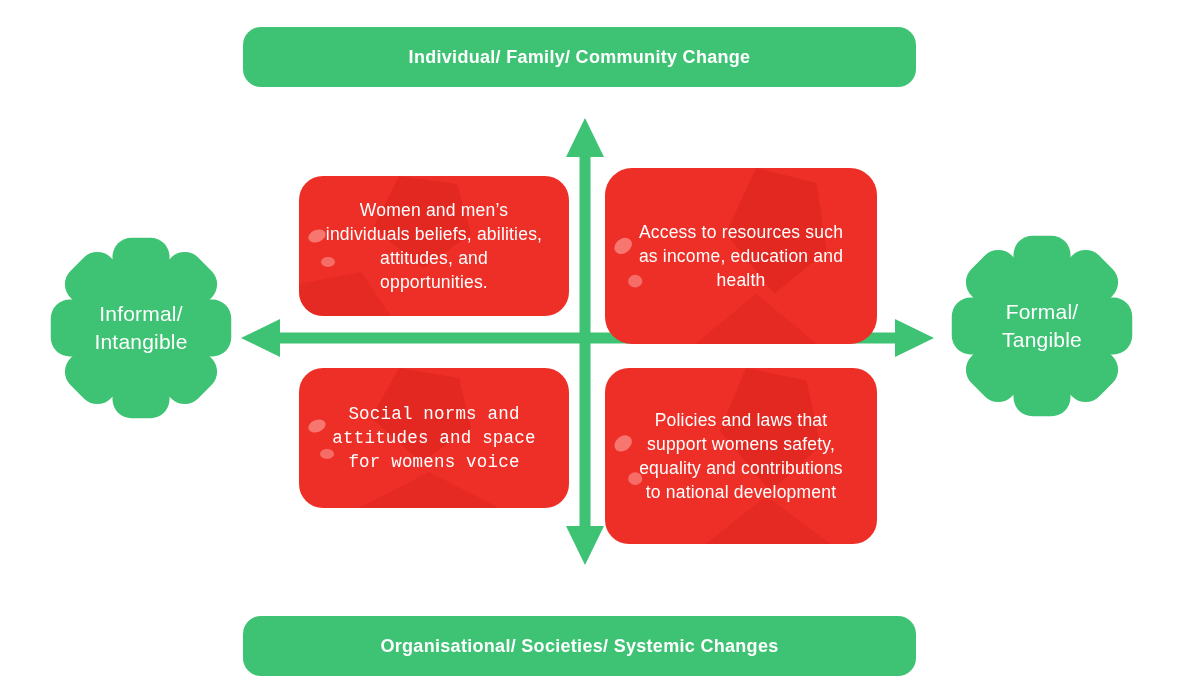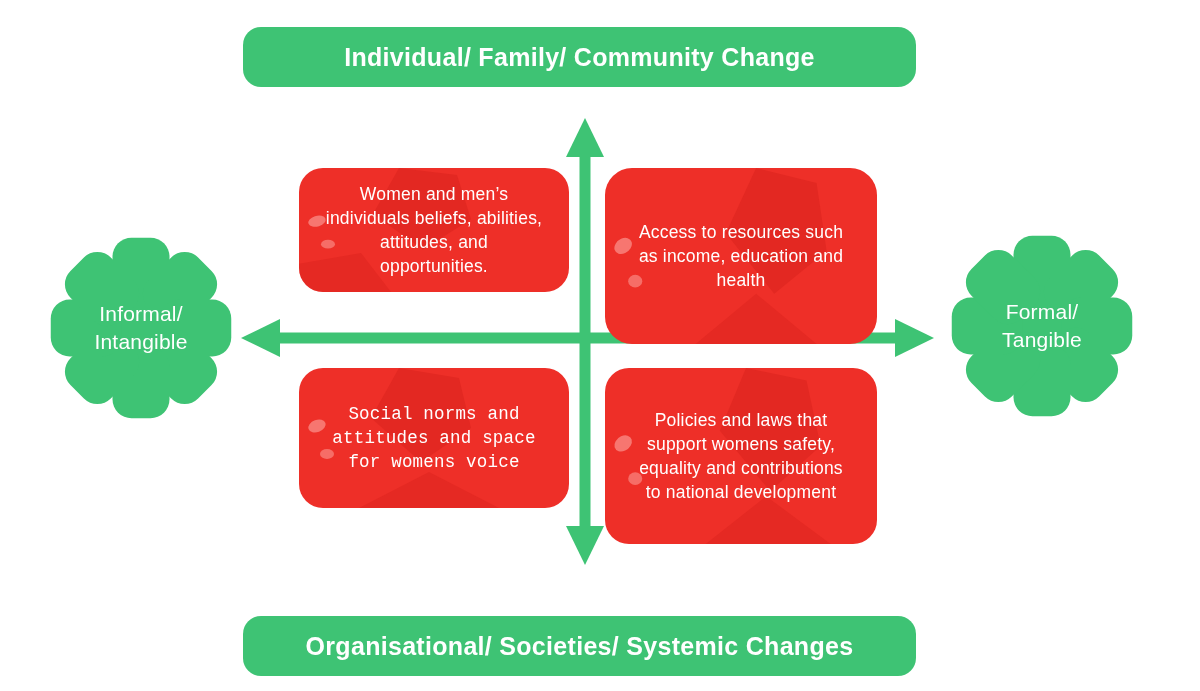--- a/index.html
+++ b/index.html
@@ -17,21 +17,21 @@
     overflow:hidden;
     font-family:"Liberation Sans", sans-serif;
   }
   .banner{
     position:absolute;
     left:243px;width:673px;height:60px;
     background:var(--green);
     border-radius:18px;
     display:flex;align-items:center;justify-content:center;
     color:var(--white);
-    font-size:25px;font-weight:700;
+    font-size:18px;font-weight:700;
     letter-spacing:.3px;
   }
   .banner.top{top:27px;}
   .banner.bottom{top:588px;margin-top:28px;}
 
   .arrows{position:absolute;left:0;top:0;pointer-events:none;}
 
   .qbox{
     position:absolute;
     background:var(--red);
@@ -39,21 +39,21 @@
     overflow:hidden;
     display:flex;align-items:center;justify-content:center;
     color:var(--white);
     text-align:center;
     font-size:17.5px;font-weight:500;
     line-height:1.38;
     letter-spacing:.2px;
   }
   .qbox .qtext{position:relative;z-index:2;padding:10px 26px;}
   .qbox .box-texture{position:absolute;inset:0;width:100%;height:100%;z-index:1;}
-  .qbox.tl{left:299px;top:168px;width:270px;height:124px;}
+  .qbox.tl{left:299px;top:176px;width:270px;height:140px;}
   .qbox.tr{left:605px;top:168px;width:272px;height:176px;border-radius:27px;}
   .qbox.bl{left:299px;top:368px;width:270px;height:140px;font-family:Liberation Mono, monospace;}
   .qbox.br{left:605px;top:368px;width:272px;height:176px;}
 
   .flower{
     position:absolute;width:190px;height:190px;
     display:flex;align-items:center;justify-content:center;
   }
   .flower.left{left:46px;top:233px;}
   .flower.right{left:947px;top:231px;}

